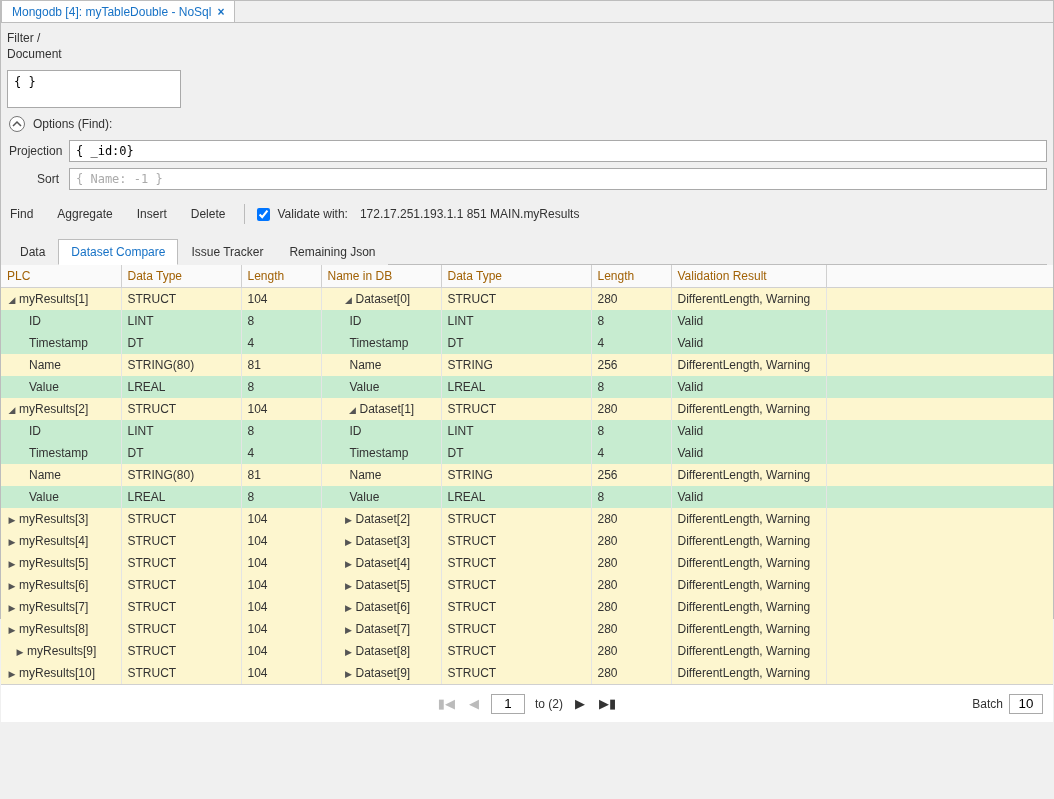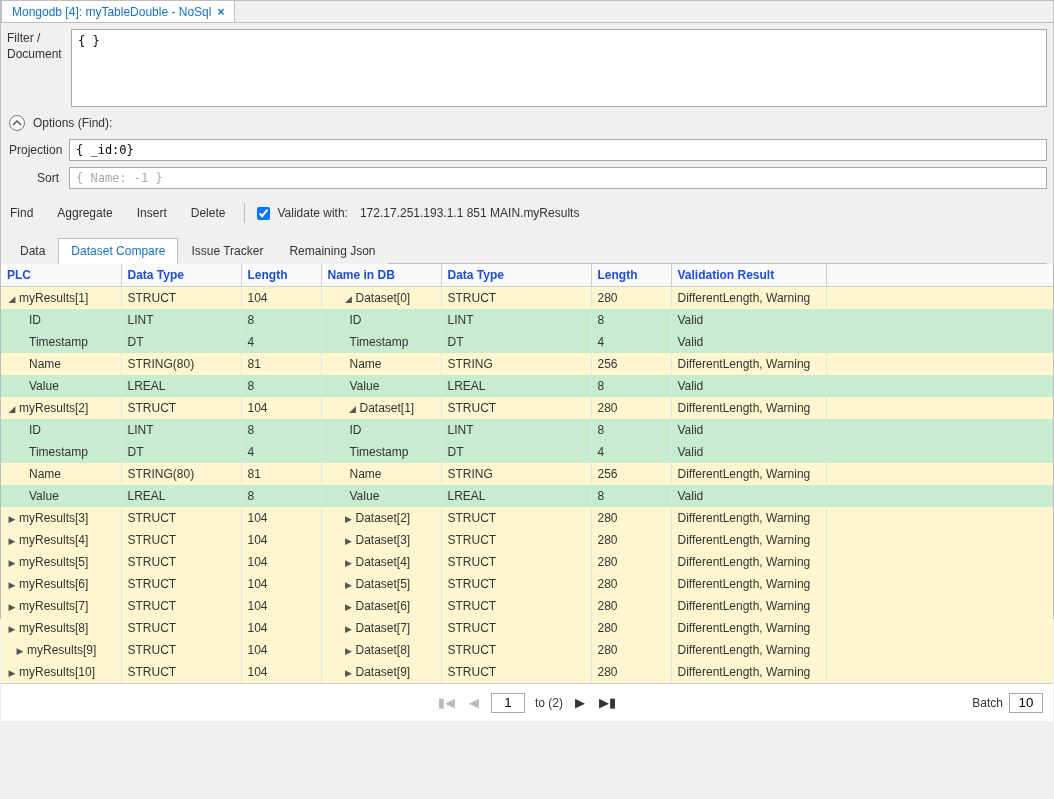--- a/index.html
+++ b/index.html
@@ -26,21 +26,21 @@
     border-bottom: none;
     border-top: 1px solid #bdbdbd;
     height: 22px;
   }
   .tab .close { color: #1772c6; font-weight: bold; cursor: pointer; }
 
   
   .panel { display: flex; flex-direction: column; padding: 6px 6px 0 6px; gap: 6px; }
 
   
-  .filter-row { display: flex; gap: 8px; align-items: flex-start; }
+  .filter-row { display: flex; gap: 8px; align-items: flex-start; flex-direction: column; }
   .filter-label { width: 56px; color: #333; line-height: 1.3; padding-top: 2px; }
   .filter-input {
     flex: 1; height: 78px; border: 1px solid #a9a9a9; background: #fff;
     padding: 4px 6px; font-family: Consolas, monospace; font-size: 12px;
     resize: none; outline: none;
   }
 
   
   .options-header { display: flex; align-items: center; gap: 8px; padding: 2px 0 2px 2px; }
   .collapse-btn {
@@ -90,21 +90,21 @@
 
   
   .grid-wrap { border: 0; background: #fff; flex: 1; display: flex; flex-direction: column; }
   .grid { width: 100%; border-collapse: collapse; font-size: 12px; }
   .grid th, .grid td {
     text-align: left; padding: 4px 6px; height: 22px;
     border-right: 1px solid #e4e4e4;
     white-space: nowrap;
   }
   .grid thead th {
-    background: #fafafa; color: #1d4ed8; font-weight: bold;
+    background: #fafafa; color: #a16207; font-weight: normal;
     border-bottom: 1px solid #d0d0d0; border-right: 1px solid #d0d0d0;
   }
   .grid td:last-child, .grid th:last-child { border-right: none; }
 
   .row-warn td { background: #fdf6cf; }
   .row-valid td { background: #c7ecd0; }
 
   .col-plc { width: 120px; }
   .col-dt1 { width: 120px; }
   .col-len1 { width: 80px; }

